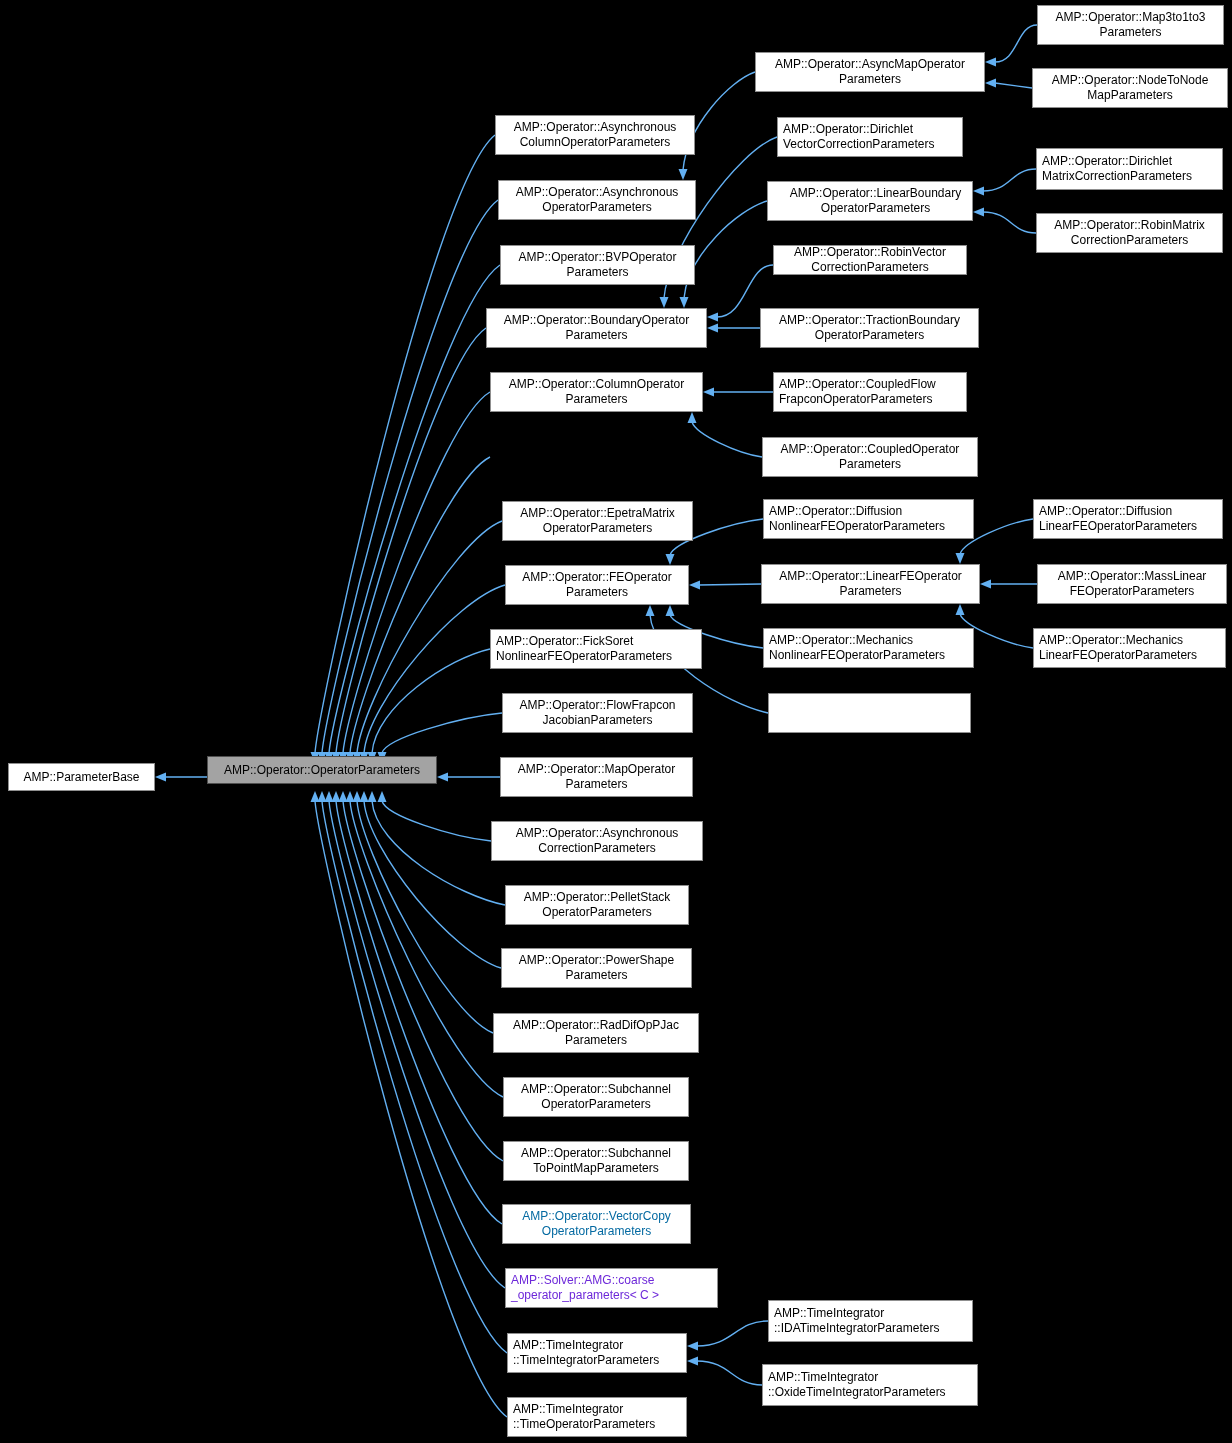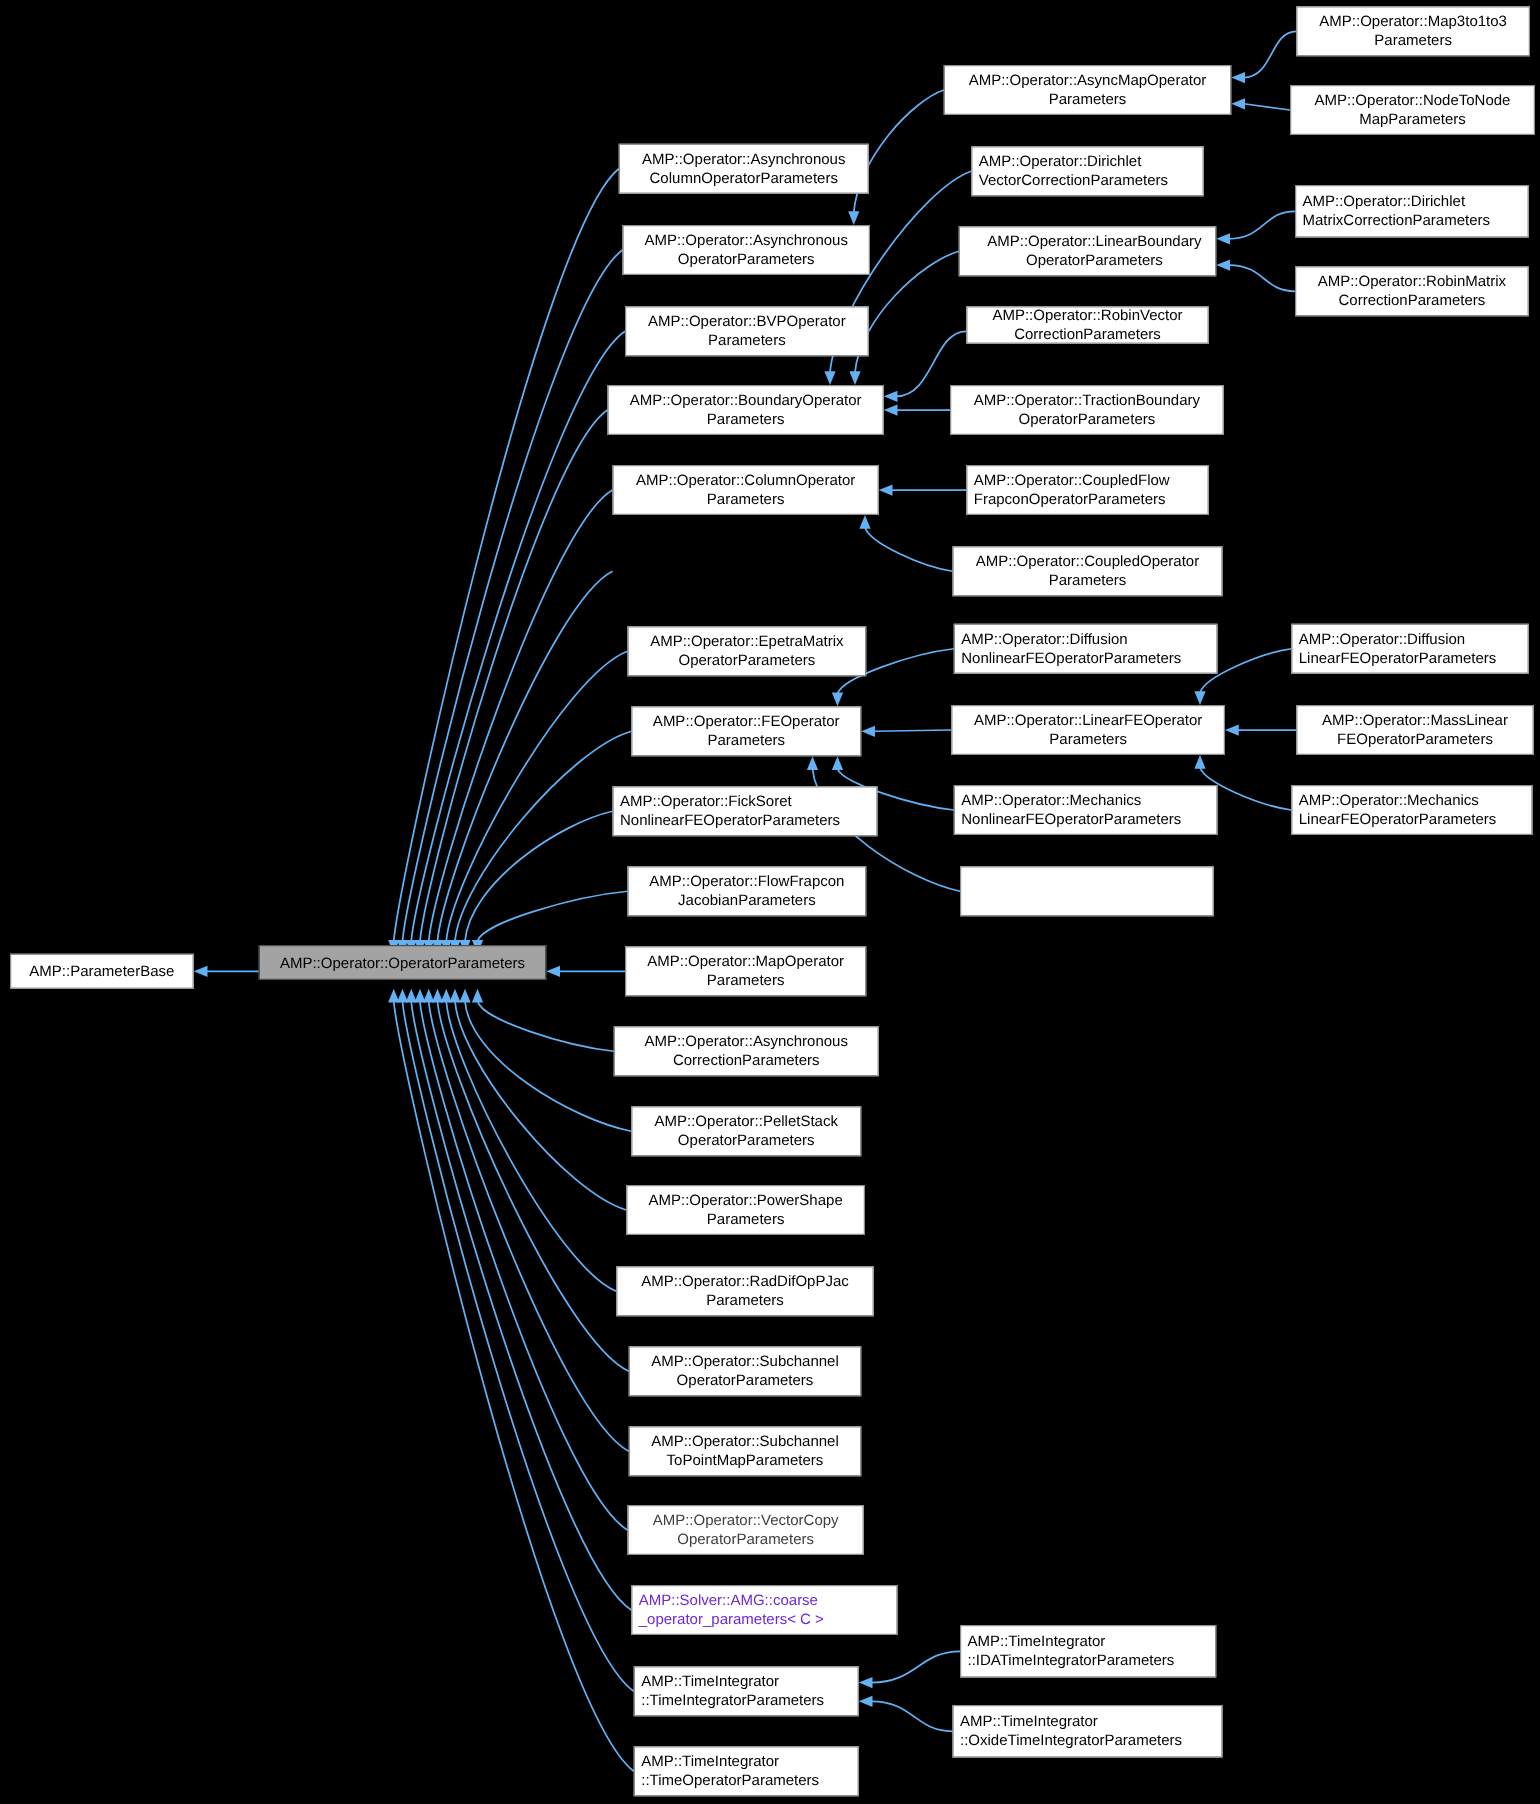--- a/index.html
+++ b/index.html
@@ -168,21 +168,21 @@
       <span>Parameters</span>
     </div>
     <div class="node" style="left: 503px; top: 1077px; width: 186px; height: 40px; text-align: center; background: rgb(255, 255, 255); border: 1.5px solid rgb(143, 143, 143); color: rgb(0, 0, 0);">
       <span>AMP::Operator::Subchannel</span>
       <span>OperatorParameters</span>
     </div>
     <div class="node" style="left: 503px; top: 1141px; width: 186px; height: 40px; text-align: center; background: rgb(255, 255, 255); border: 1.5px solid rgb(143, 143, 143); color: rgb(0, 0, 0);">
       <span>AMP::Operator::Subchannel</span>
       <span>ToPointMapParameters</span>
     </div>
-    <div class="node" style="left: 502px; top: 1204px; width: 189px; height: 40px; text-align: center; background: rgb(255, 255, 255); border: 1.5px solid rgb(143, 143, 143); color: #404040; justify-content: center;">
+    <div class="node" style="left: 502px; top: 1204px; width: 189px; height: 40px; text-align: center; background: rgb(255, 255, 255); border: 1.5px solid rgb(143, 143, 143); color: #0369a1; justify-content: center;">
       <span>AMP::Operator::VectorCopy</span>
       <span>OperatorParameters</span>
     </div>
     <div class="node" style="left: 505px; top: 1268px; width: 213px; height: 40px; text-align: left; background: rgb(255, 255, 255); border: 1.5px solid rgb(143, 143, 143); color: #6d28d9;">
       <span>AMP::Solver::AMG::coarse</span>
       <span>_operator_parameters&lt; C &gt;</span>
     </div>
     <div class="node" style="left: 507px; top: 1333px; width: 180px; height: 40px; text-align: left; background: rgb(255, 255, 255); border: 1.5px solid rgb(143, 143, 143); color: rgb(0, 0, 0);">
       <span>AMP::TimeIntegrator</span>
       <span>::TimeIntegratorParameters</span>

